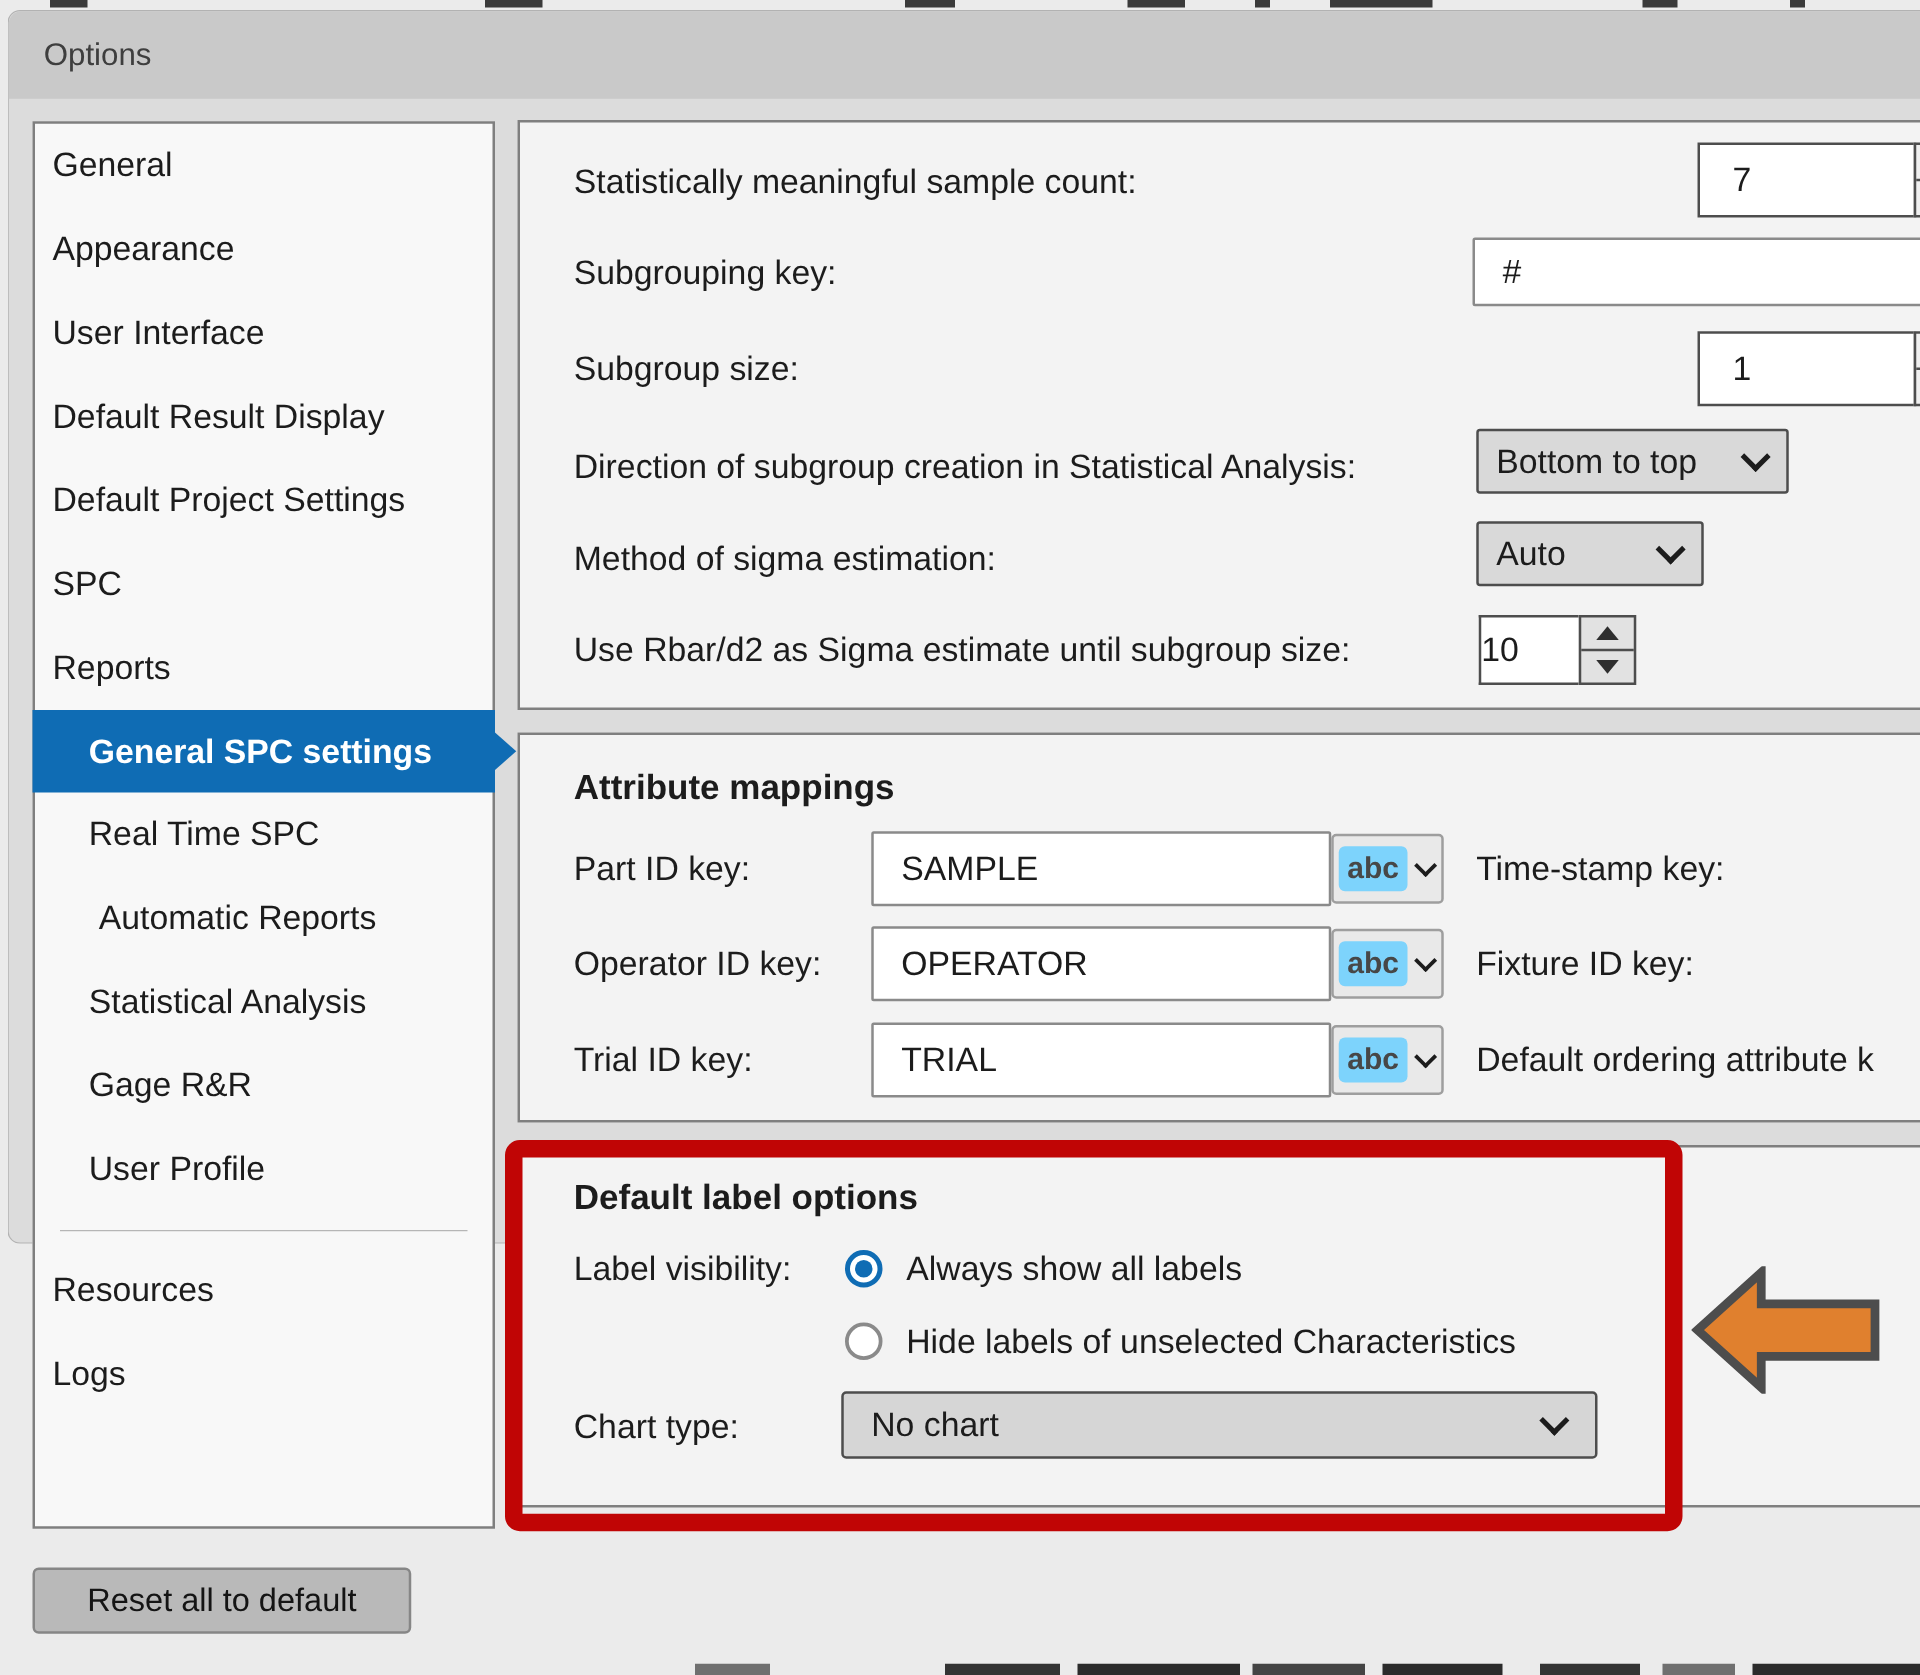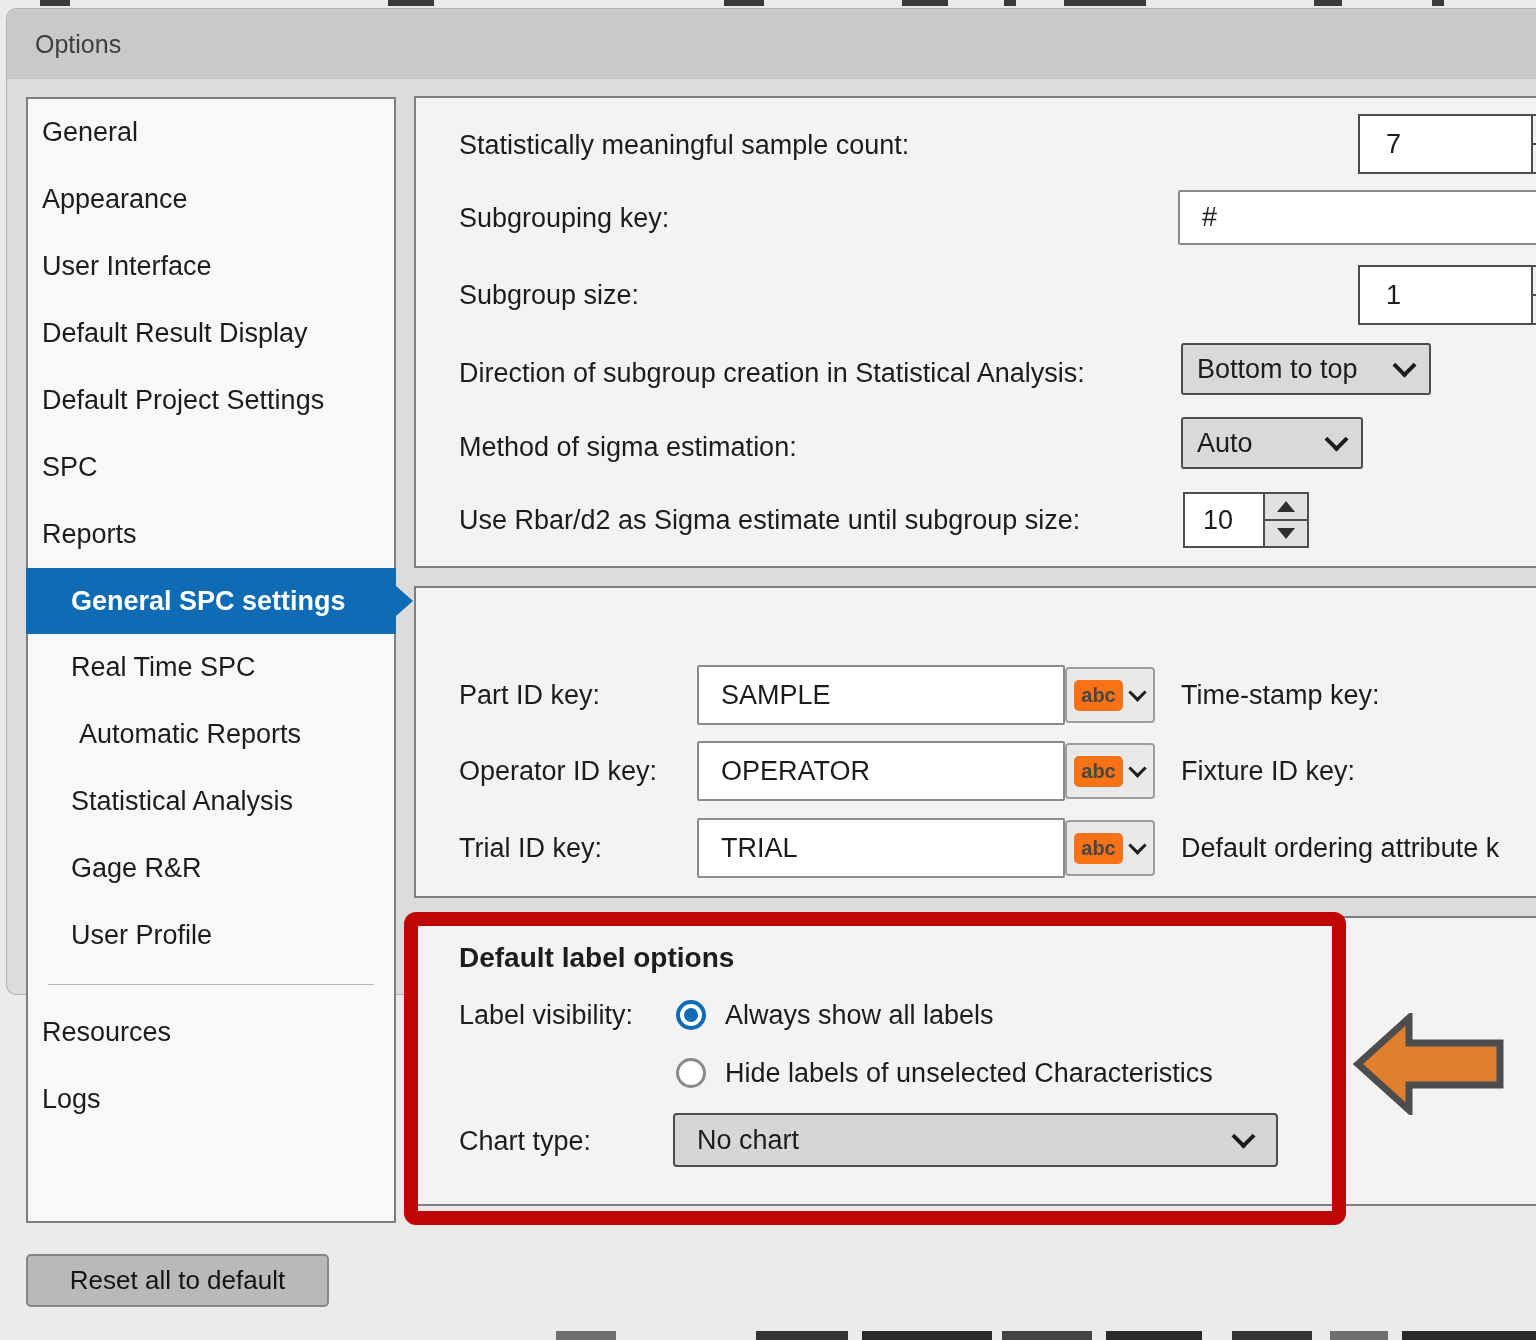--- a/index.html
+++ b/index.html
@@ -54,40 +54,40 @@
 
   .select{position:absolute;background:#d9d9d9;border:2px solid #4d4d4d;border-radius:3px;
     box-sizing:border-box;display:flex;align-items:center;font-size:27px;cursor:default;}
   .select .txt{padding-left:14px;flex:1;white-space:nowrap;overflow:hidden;}
   .chev{width:13px;height:13px;border-right:4px solid #1c1c1c;border-bottom:4px solid #1c1c1c;
     transform:rotate(45deg);margin:-8px 16px 0 8px;flex:0 0 auto;}
 
   
   .spin{position:absolute;display:flex;}
   .spin-val{width:80px;height:56px;background:#fff;border:2px solid #4d4d4d;border-right:none;
-    box-sizing:border-box;display:flex;align-items:center;padding-left:18px;font-size:27px;}
+    box-sizing:border-box;display:flex;align-items:center;font-size:27px;}
   .spin-btns{width:46px;height:56px;border:2px solid #4d4d4d;box-sizing:border-box;
     display:flex;flex-direction:column;background:#e2e2e2;}
   .sb{flex:1;display:flex;align-items:center;justify-content:center;}
   .sb.up{border-bottom:2px solid #4d4d4d;}
   .tri-up{width:0;height:0;border-left:9px solid transparent;border-right:9px solid transparent;
     border-bottom:11px solid #2f2f2f;}
   .tri-down{width:0;height:0;border-left:9px solid transparent;border-right:9px solid transparent;
     border-top:11px solid #2f2f2f;}
 
   
   .edge-spin{position:absolute;width:34px;background:#f0f0f0;border:2px solid #4d4d4d;
     box-sizing:border-box;}
   .edge-spin i{height:2px;background:#4d4d4d;margin-top:27px;}
 
   
   .abc-btn{position:absolute;width:90px;height:56px;background:#e9e9e9;border:2px solid #9e9e9e;
     border-radius:4px;box-sizing:border-box;display:flex;align-items:center;justify-content:center;
     cursor:default;}
-  .abc-chip{background:#f97316;border-radius:5px;font-size:20px;font-weight:bold;color:#474747;
+  .abc-chip{background:#7dd3fc;border-radius:5px;font-size:24px;font-weight:bold;color:#474747;
     padding:4px 7px;margin-right:6px;}
   .abc-btn .chev{width:10px;height:10px;border-width:3px;margin:-6px 2px 0 2px;}
 
   
   .radio{position:absolute;width:30px;height:30px;border-radius:50%;background:#fff;
     border:3px solid #8a8a8a;box-sizing:border-box;display:flex;align-items:center;justify-content:center;}
   .radio.checked{border:4px solid #0f6cb4;}
   .radio .dot{width:14px;height:14px;border-radius:50%;background:#0f6cb4;}
 
   
@@ -190,20 +190,21 @@
             <i class="tri-up"></i>
           </div>
         <div class="sb">
             <i class="tri-down"></i>
           </div>
       </div>
     </div>
   </div>
 
   <div class="gbox" id="box-attr">
+    <div class="heading" style="left:43px;top:12px">Attribute mappings</div>
 
     <div class="flabel" style="left:43px;top:77px">Part ID key:</div>
     <input class="tinput soft" style="left: 281px; top: 77px; width: 368px; height: 60px; padding-left: 22px;" value="SAMPLE">
     <div class="abc-btn" style="left:649px;top:79px">
       <span class="abc-chip">abc</span>
       <span class="chev"></span>
     </div>
     <div class="flabel" style="left:765px;top:77px">Time-stamp key:</div>
 
     <div class="flabel" style="left:43px;top:153px">Operator ID key:</div>

